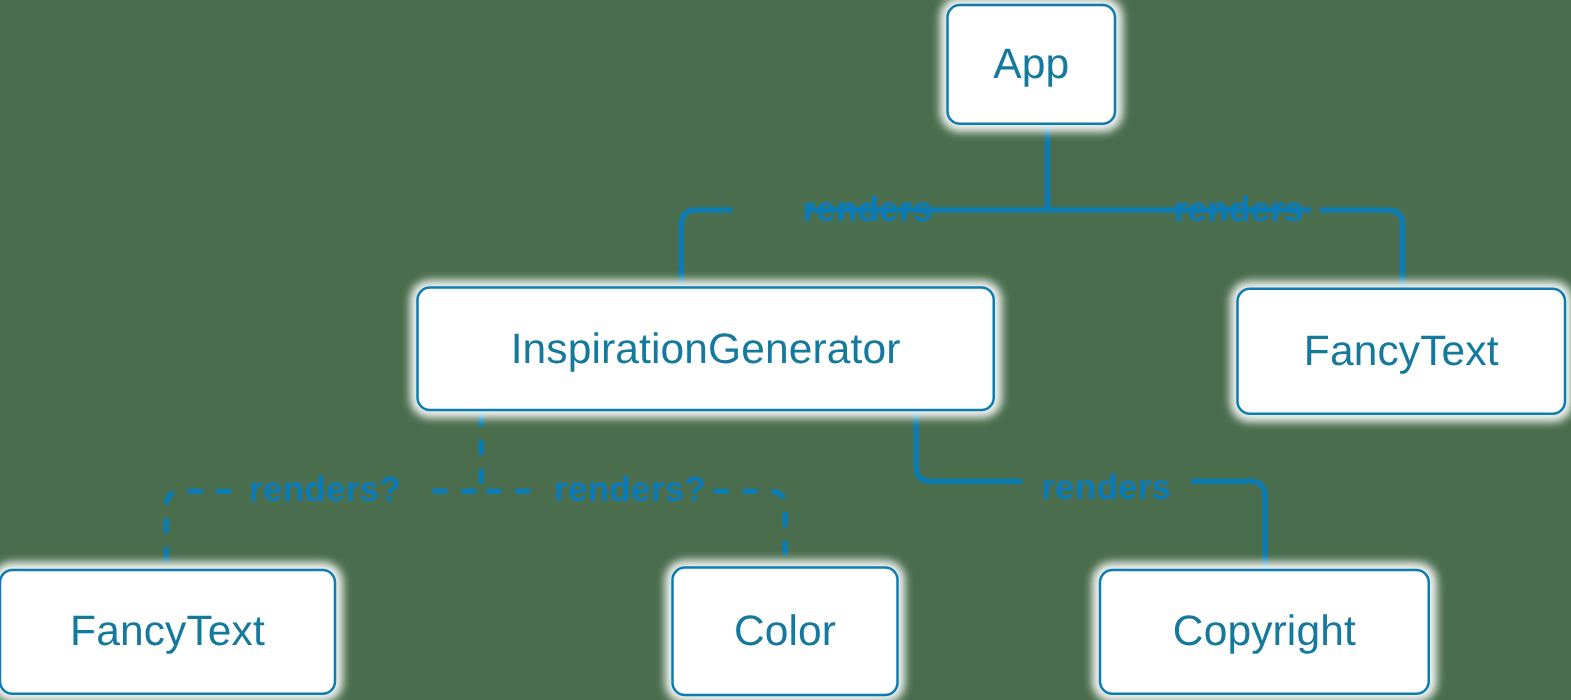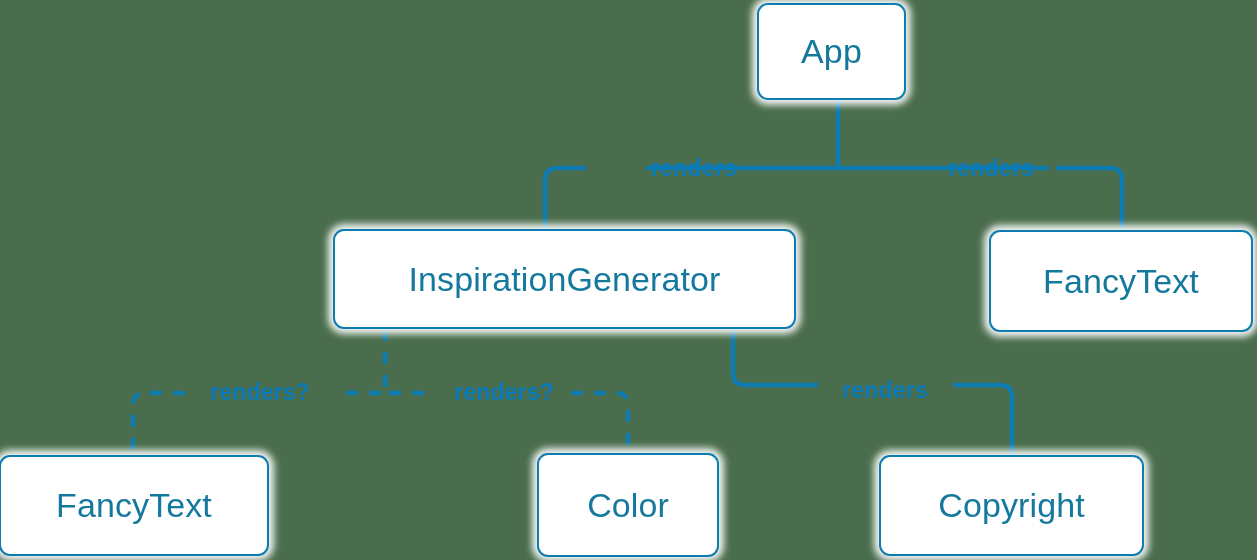--- a/index.html
+++ b/index.html
@@ -37,21 +37,21 @@
     font-size: 34px;
     font-weight: 400;
     letter-spacing: 0.1px;
     white-space: nowrap;
     box-shadow: 0 0 7px 5px rgba(255,255,255,0.92);
     z-index: 3;
   }
   .edge-label {
     position: absolute;
     color: #0a7ab8;
-    font-size: 23px;
+    font-size: 28px;
     font-weight: 600;
     letter-spacing: 0.2px;
     white-space: nowrap;
     z-index: 4;
     transform: translate(-50%, -50%);
   }
 </style>
 </head>
 <body>
 
@@ -77,21 +77,21 @@
       <path d="M 385,329 L 385,391"></path>
 
       <path d="M 381,393 L 340,393"></path>
       <path d="M 185,393 L 145,393 Q 133,393 133,405 L 133,455"></path>
 
       <path d="M 389,393 L 428,393"></path>
       <path d="M 571,393 L 616,393 Q 628,393 628,405 L 628,453"></path>
     </g>
   </svg>
 
-  <div class="node" style="left:757px; top:3px; width:149px; height:97px;text-align:right;">
+  <div class="node" style="left:757px; top:3px; width:136px; height:97px;text-align:right;">
     <span>App</span>
   </div>
 
   <div class="node" style="left:333px; top:229px; width:463px; height:100px;text-align:right;">
     <span>InspirationGenerator</span>
   </div>
 
   <div class="node" style="left:989px; top:230px; width:264px; height:102px;">
     <span>FancyText</span>
   </div>

